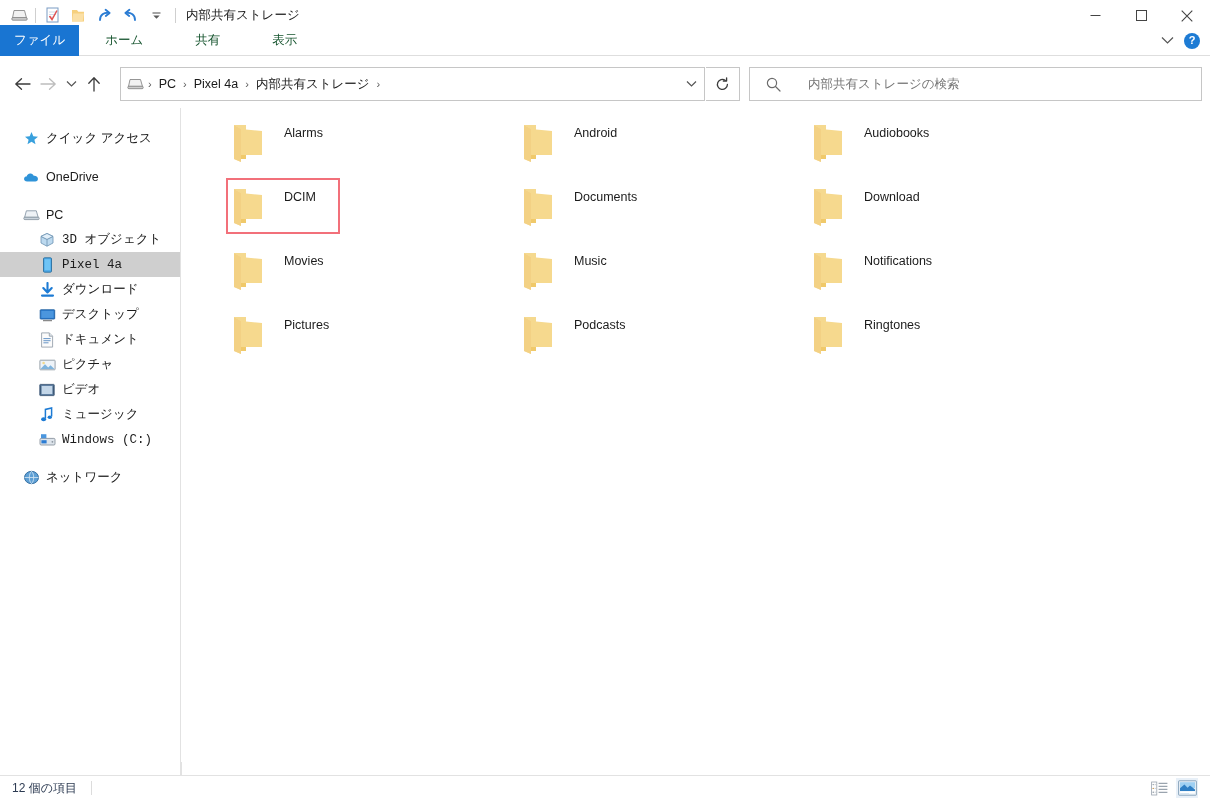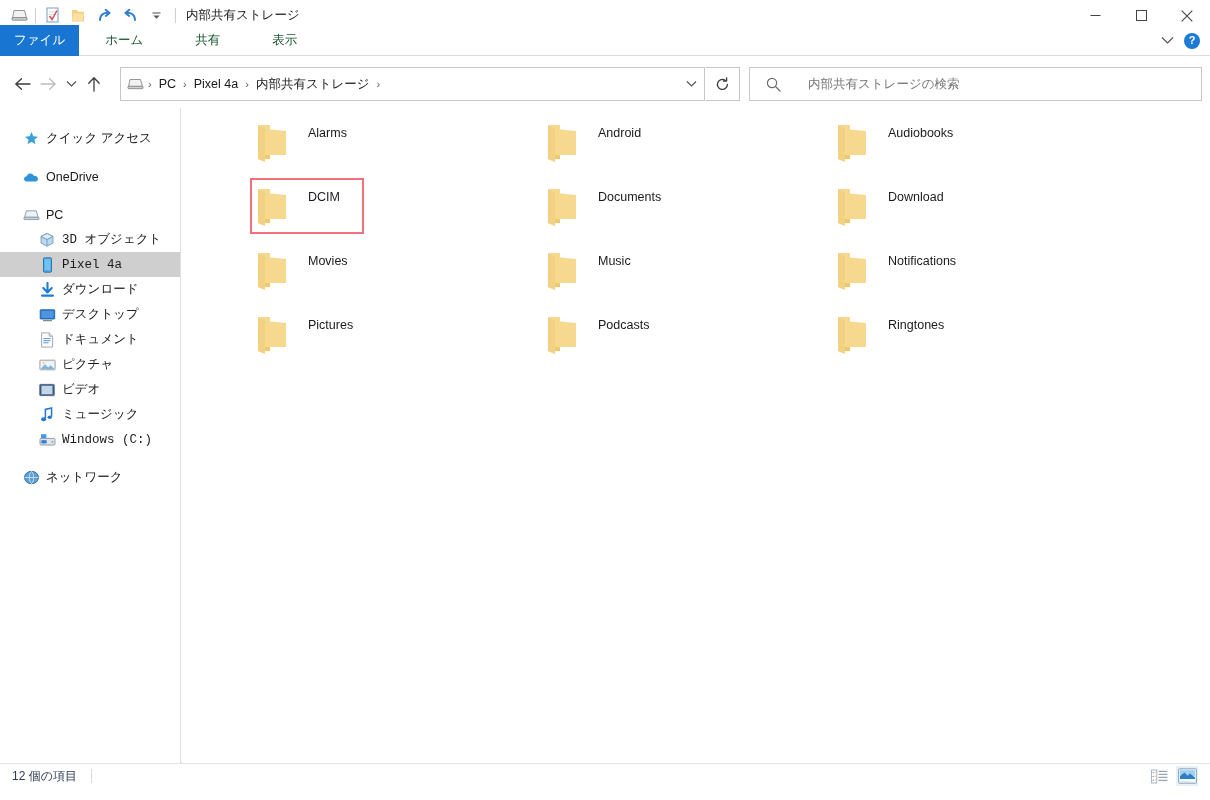--- a/index.html
+++ b/index.html
@@ -182,21 +182,20 @@
     position: absolute; left: 182px; top: 108px;
     width: 1028px; height: 667px;
     background: #ffffff;
     overflow: hidden;
   }
   .grid {
     position: relative;
     padding: 8px 0 0 44px;
     display: flex; flex-wrap: wrap;
     align-content: flex-start;
-    margin-left: 24px;
   }
   .fitem {
     width: 290px; height: 64px;
     display: flex; align-items: flex-start;
     position: relative;
   }
   .fitem .fico {
     width: 46px; height: 48px;
     flex: 0 0 46px;
     display: flex; align-items: center; justify-content: center;
@@ -213,21 +212,21 @@
     content: "";
     position: absolute;
     left: 0px; top: -2px;
     width: 110px; height: 52px;
     border: 2px solid #f2707a;
     pointer-events: none;
   }
 
   
   .statusbar {
-    position: absolute; left: 0; bottom: 12px;
+    position: absolute; left: 0; bottom: 0;
     width: 1210px; height: 25px;
     background: #ffffff;
     border-top: 1px solid #e2e2e2;
     display: flex; align-items: center;
   }
   .status-text {
     font-size: 12px; color: #2d3b52;
     margin-left: 12px; white-space: nowrap;
   }
   .status-sep {

